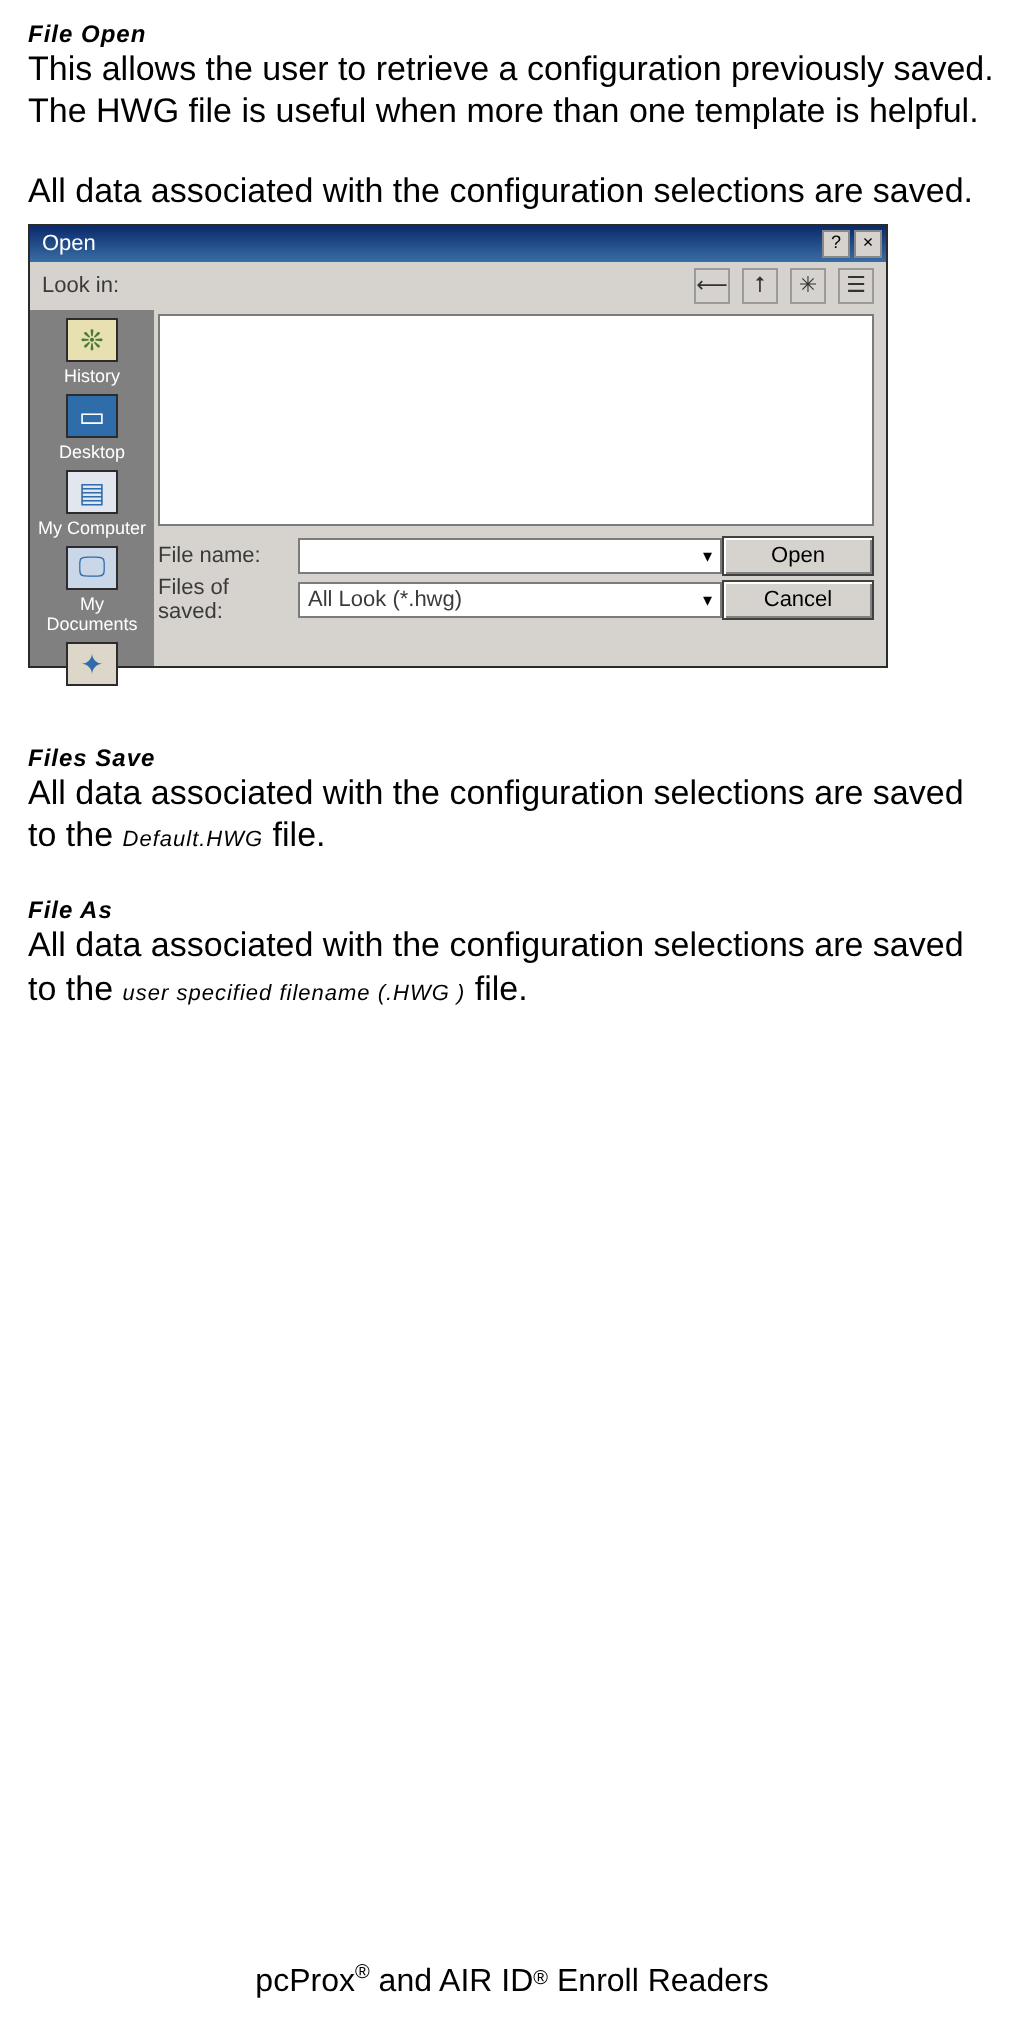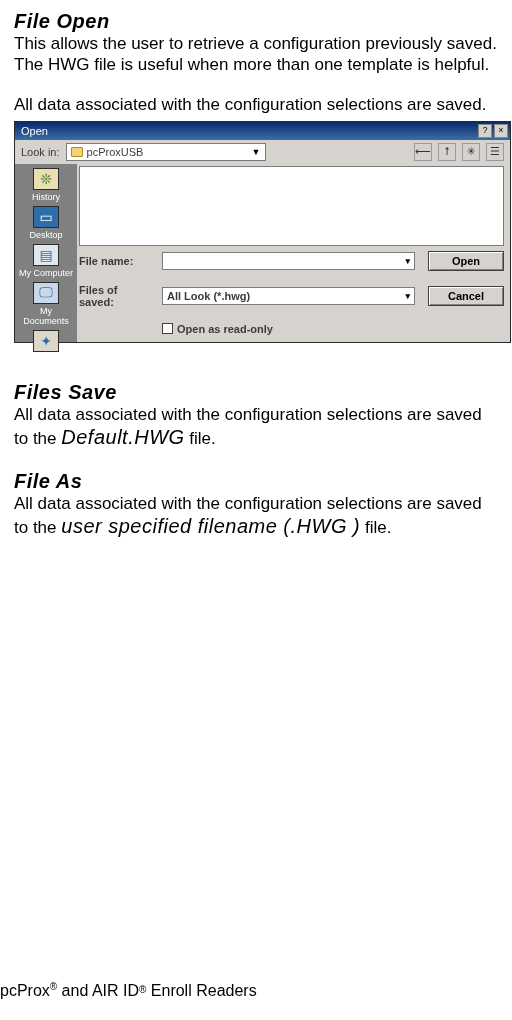--- a/index.html
+++ b/index.html
@@ -8,32 +8,32 @@
     font-family: Arial, Helvetica, sans-serif;
     font-size: 17px;
     color: #000;
     padding: 8px 14px 0 14px;
     position: relative;
     background: #fff;
   }
   .heading {
     font-style: italic;
     font-weight: bold;
-    font-size: 20px;
+    font-size: 12px;
     letter-spacing: 0.5px;
     margin-top: 2px;
   }
   .para { line-height: 1.25; }
   .spacer-sm { height: 18px; }
   .spacer-md { height: 36px; }
-  .mono-ital { font-style: italic; letter-spacing: 0.5px; font-size: 20px; }
+  .mono-ital { font-style: italic; letter-spacing: 0.5px; font-size: 11px; }
 
   
   .dlg {
-    width: 497px; height: 222px;
+    width: 430px; height: 222px;
     border: 1px solid #2a2a2a;
     background: #d6d3ce;
     position: relative;
     font-family: Tahoma, Arial, sans-serif;
     font-size: 11px;
     color: #3b3b3b;
     filter: blur(0.3px);
     margin-top: 6px;
   }
   .titlebar {
@@ -96,40 +96,40 @@
 
   .right-pane { flex:1; display:flex; flex-direction:column; }
   .file-area {
     flex:1; margin:2px 6px 2px 2px; background:#fff;
     border:1px solid #7b7b7b;
   }
   .bottom {
     display:grid;
     grid-template-columns: 70px 1fr 76px;
     grid-template-rows: 22px 22px 18px;
-    gap:13px; padding:2px 6px 4px 2px; align-items:center;font-weight:bold;
+    gap:0; padding:2px 6px 4px 2px; align-items:center;
   }
   .txt-in {
     height:18px; background:#fff; border:1px solid #7b7b7b;
     display:flex; align-items:center; justify-content:space-between;
     padding:0 4px; font-size:11px;
   }
   .dd-arrow { font-size:9px; color:#000; }
   .btn3d {
     height:20px; border:1px solid #404040;
     background:#d6d3ce; box-shadow: inset 1px 1px #fff, inset -1px -1px #808080;
     display:flex; align-items:center; justify-content:center;
     font-size:11px; color:#000;
   }
   .chk { display:flex; align-items:center; gap:4px; grid-column: 2 / span 1; }
   .chk-box { width:11px; height:11px; background:#fff; border:1px solid #404040; }
 
   .footer {
     position:absolute; bottom:20px; left:0; right:0;
-    text-align:left; font-size:16px;
+    text-align:center; font-size:16px;
   }
   sup { font-size:10px; }
 </style>
 </head>
 <body>
 
 <div class="heading">File Open</div>
 <div class="para">This allows the user to retrieve a configuration previously saved. The HWG file is useful when more than one template is helpful.</div>
 <div class="spacer-sm"></div>
 <div class="para">All data associated with the configuration selections are saved.</div>
@@ -137,25 +137,20 @@
 <div class="dlg">
   <div class="titlebar">
     <span>Open</span>
     <div class="btns">
       <div class="win-btn">?</div>
       <div class="win-btn">×</div>
     </div>
   </div>
   <div class="toolbar">
     <span class="lbl">Look in:</span>
-    <div class="lookin">
-      <span class="folder-icon"></span>
-      <span>pcProxUSB</span>
-      <span class="dd-arrow" style="margin-left:auto">▼</span>
-    </div>
     <div class="tb-icons">
       <div class="tb-ic">⟵</div>
       <div class="tb-ic">⭡</div>
       <div class="tb-ic">✳</div>
       <div class="tb-ic">☰</div>
     </div>
   </div>
   <div class="body-row">
     <div class="places">
       <div class="place">
@@ -190,24 +185,20 @@
         <div class="btn3d">Open</div>
 
         <span class="lbl">Files of saved:</span>
         <div class="txt-in">
           <span>All Look (*.hwg)</span>
           <span class="dd-arrow">▾</span>
         </div>
         <div class="btn3d">Cancel</div>
 
         <span></span>
-        <div class="chk">
-          <span class="chk-box"></span>
-          <span>Open as read-only</span>
-        </div>
         <span></span>
       </div>
     </div>
   </div>
 </div>
 
 <div class="spacer-md"></div>
 
 <div class="heading">Files Save</div>
 <div class="para">

